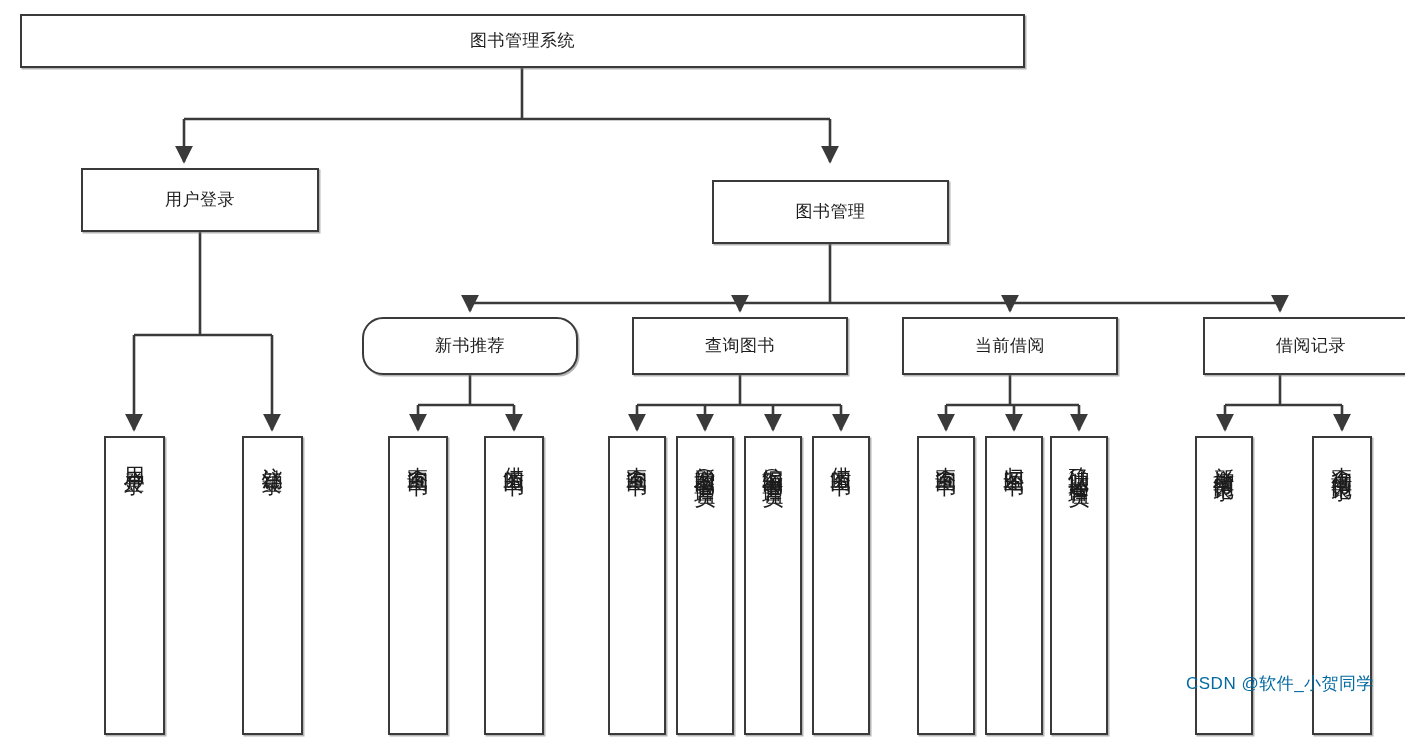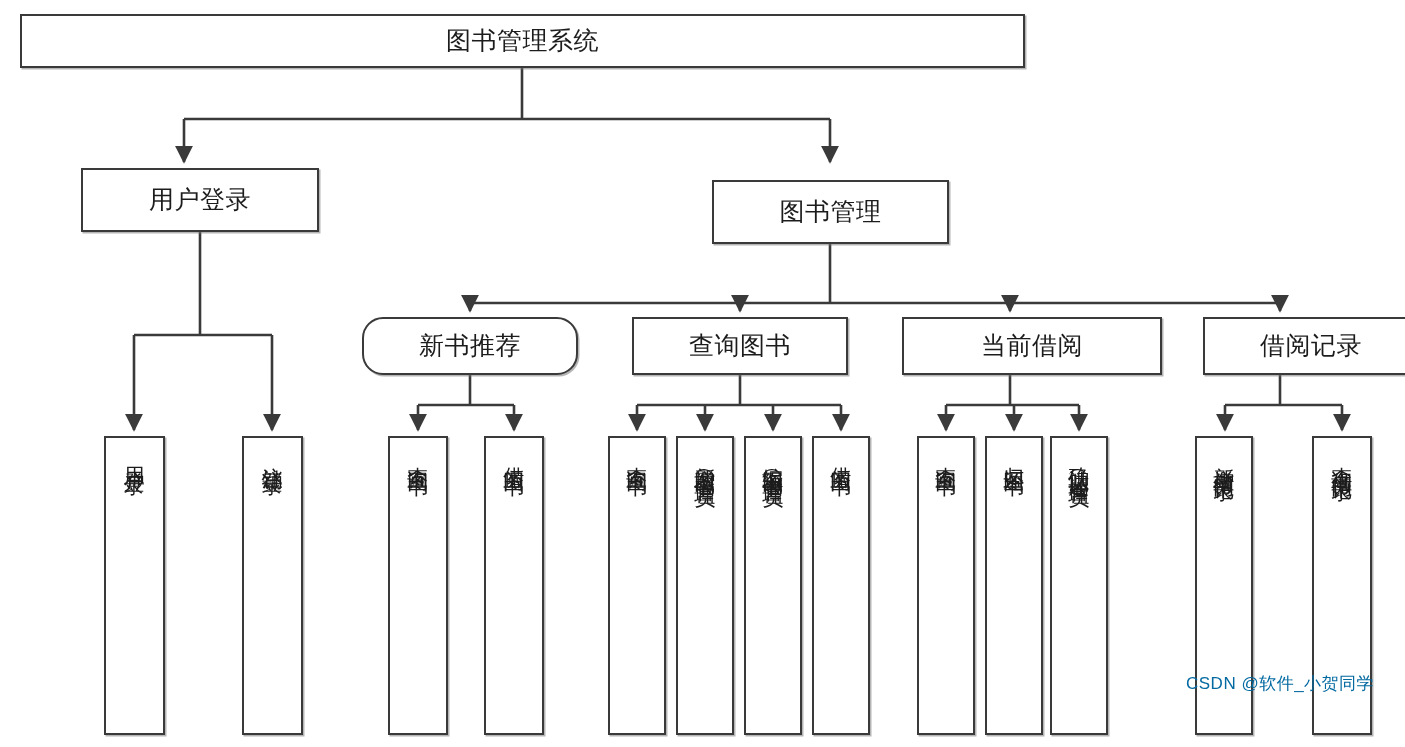--- a/index.html
+++ b/index.html
@@ -30,21 +30,21 @@
     box-sizing: border-box;
     border: 2px solid #3a3a3a;
     background: #ffffff;
     color: #1c1c1c;
     display: flex;
     align-items: center;
     justify-content: center;
     box-shadow: 1.5px 1.5px 0 0 rgba(120,120,120,0.55);
   }
   .node .lbl {
-    font-size: 25px;
+    font-size: 17px;
     line-height: 1.18;
     letter-spacing: 0.5px;
     white-space: nowrap;
   }
   .node.horizontal .lbl {
     writing-mode: horizontal-tb;
   }
   .node.vertical {
     align-items: flex-start;
     justify-content: center;
@@ -59,21 +59,21 @@
     white-space: nowrap;
   }
   
   #n-root      { left: 20px;   top: 14px;  width: 1005px; height: 54px; }
   
   #n-login     { left: 81px;   top: 168px; width: 238px;  height: 64px; }
   #n-bookmgmt  { left: 712px;  top: 168px; width: 237px;  height: 64px; margin-top: 12px; }
   
   #n-newrec    { left: 362px;  top: 317px; width: 216px;  height: 58px; border-radius: 21px; }
   #n-borrow    { left: 632px;  top: 317px; width: 216px;  height: 58px; }
-  #n-current   { left: 902px;  top: 317px; width: 260px;  height: 58px; }
+  #n-current   { left: 902px;  top: 317px; width: 216px;  height: 58px; }
   #n-record    { left: 1180px; top: 317px; width: 216px;  height: 58px; margin-left: 23px; }
   
   .leaf { top: 436px; height: 299px; }
   #l-userlogin { left: 104px;  width: 61px; }
   #l-logout    { left: 242px;  width: 61px; }
   #l-qb1       { left: 388px;  width: 60px; }
   #l-bb1       { left: 484px;  width: 60px; }
   #l-qb2       { left: 608px;  width: 58px; }
   #l-addbook   { left: 676px;  width: 58px; }
   #l-editbook  { left: 744px;  width: 58px; }

